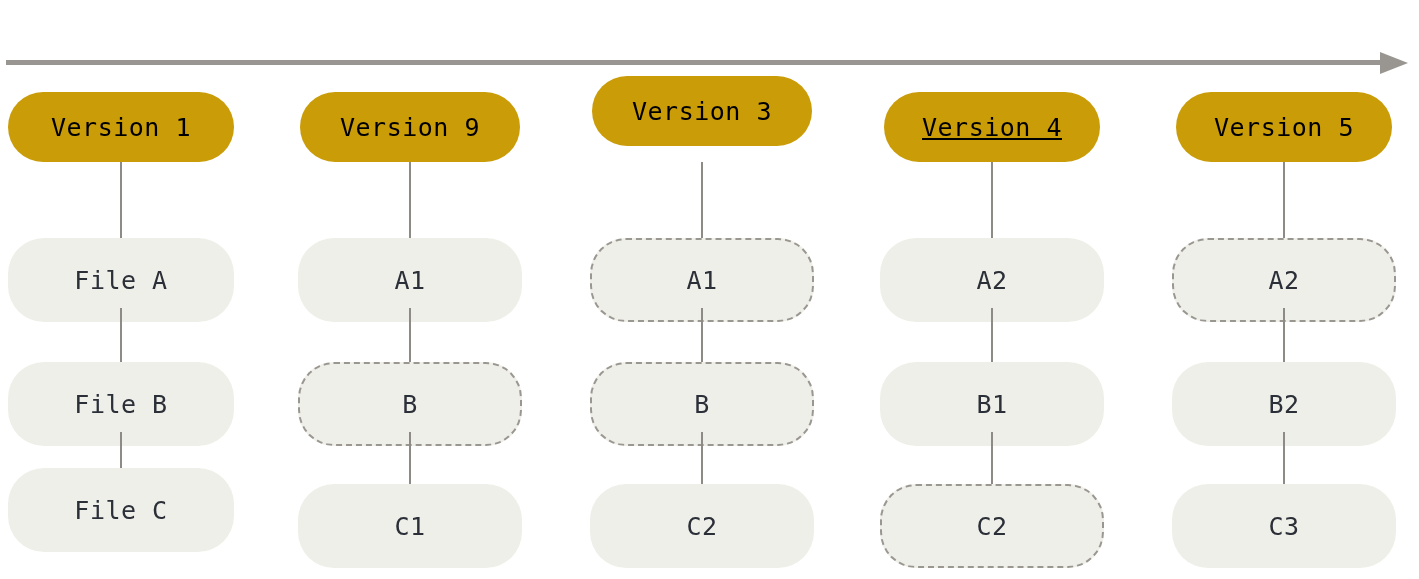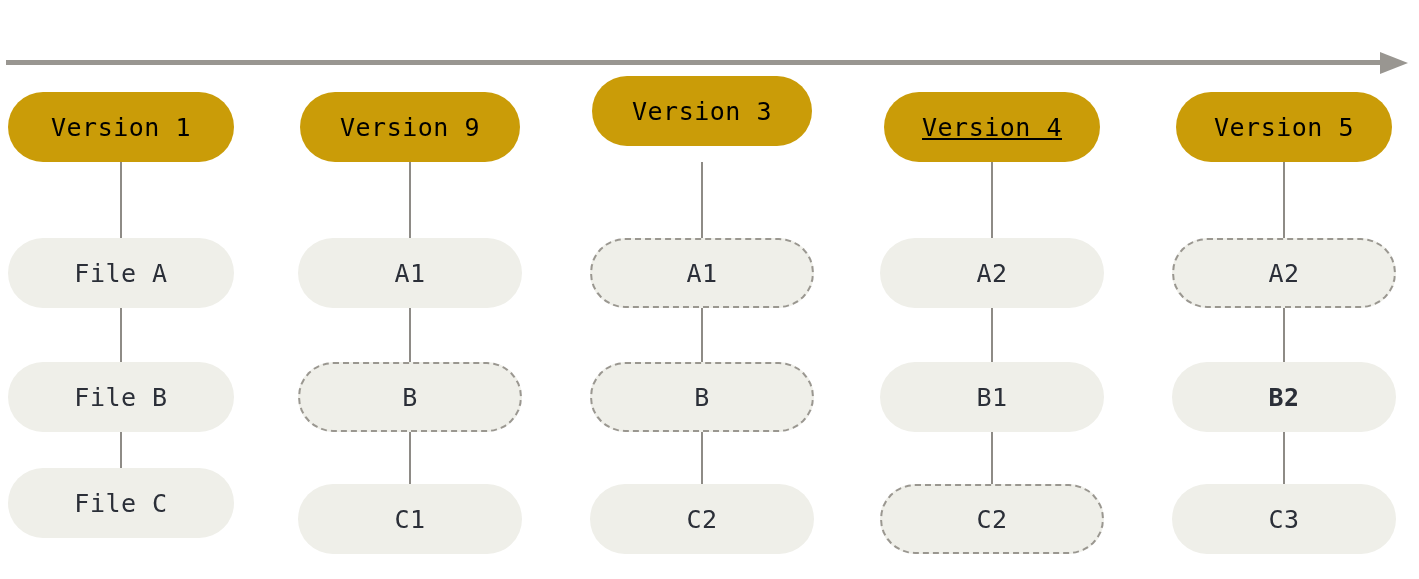--- a/index.html
+++ b/index.html
@@ -45,21 +45,21 @@
     color:#000000;
     display:flex;align-items:center;justify-content:center;
     font-size:25px;
     letter-spacing:0.5px;
     white-space:nowrap;
     box-sizing:border-box;
   }
 
   .fbox{
     position:absolute;
-    height:70px;
+    height:84px;
     border-radius:36px;
     background:#EFEFE9;
     color:#2b2f38;
     display:flex;align-items:center;justify-content:center;
     font-size:25px;
     letter-spacing:0.5px;
     white-space:nowrap;
     box-sizing:border-box;
     border:2px solid transparent;
   }
@@ -156,21 +156,21 @@
         <span>C2</span>
       </div>
       <div class="vbox" style="left: 1176px; top: 92px; width: 216px;">
         <span>Version 5</span>
       </div>
       <div class="conn" style="left: 1283px; top: 162px; height: 76px;"></div>
       <div class="fbox dashed" style="left: 1172px; top: 238px; width: 224px;">
         <span>A2</span>
       </div>
       <div class="conn" style="left: 1283px; top: 308px; height: 54px;"></div>
-      <div class="fbox" style="left: 1172px; top: 362px; width: 224px; font-weight: bold;">
+      <div class="fbox" style="left: 1172px; top: 362px; width: 224px;">
         <span>B2</span>
       </div>
       <div class="conn" style="left: 1283px; top: 432px; height: 52px;"></div>
       <div class="fbox" style="left: 1172px; top: 484px; width: 224px;">
         <span>C3</span>
       </div>
     </div>
 
   <div class="caption"></div>
 </div>

